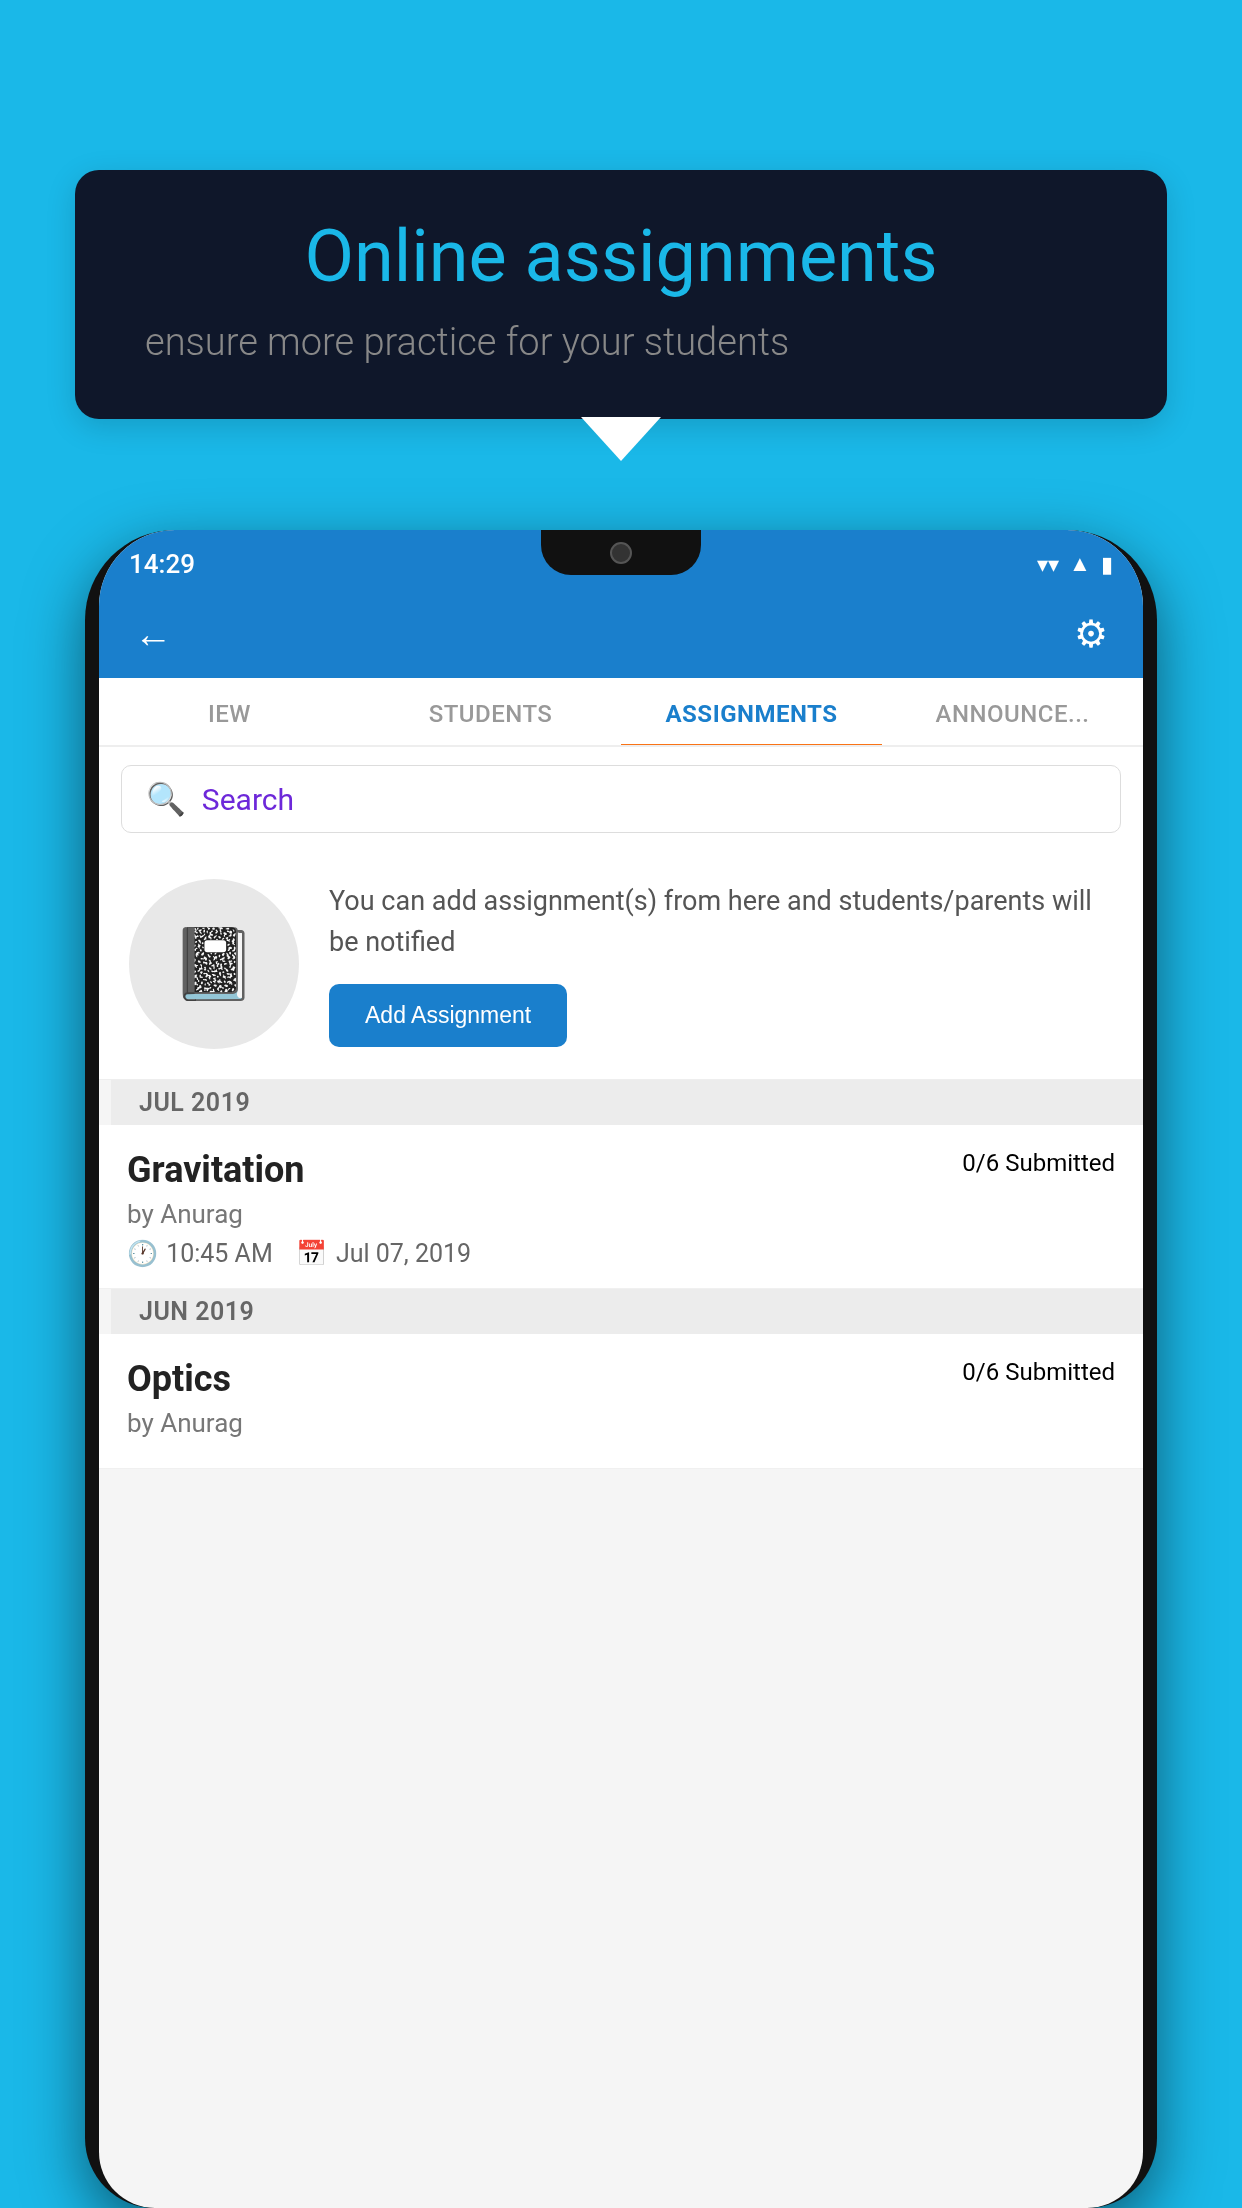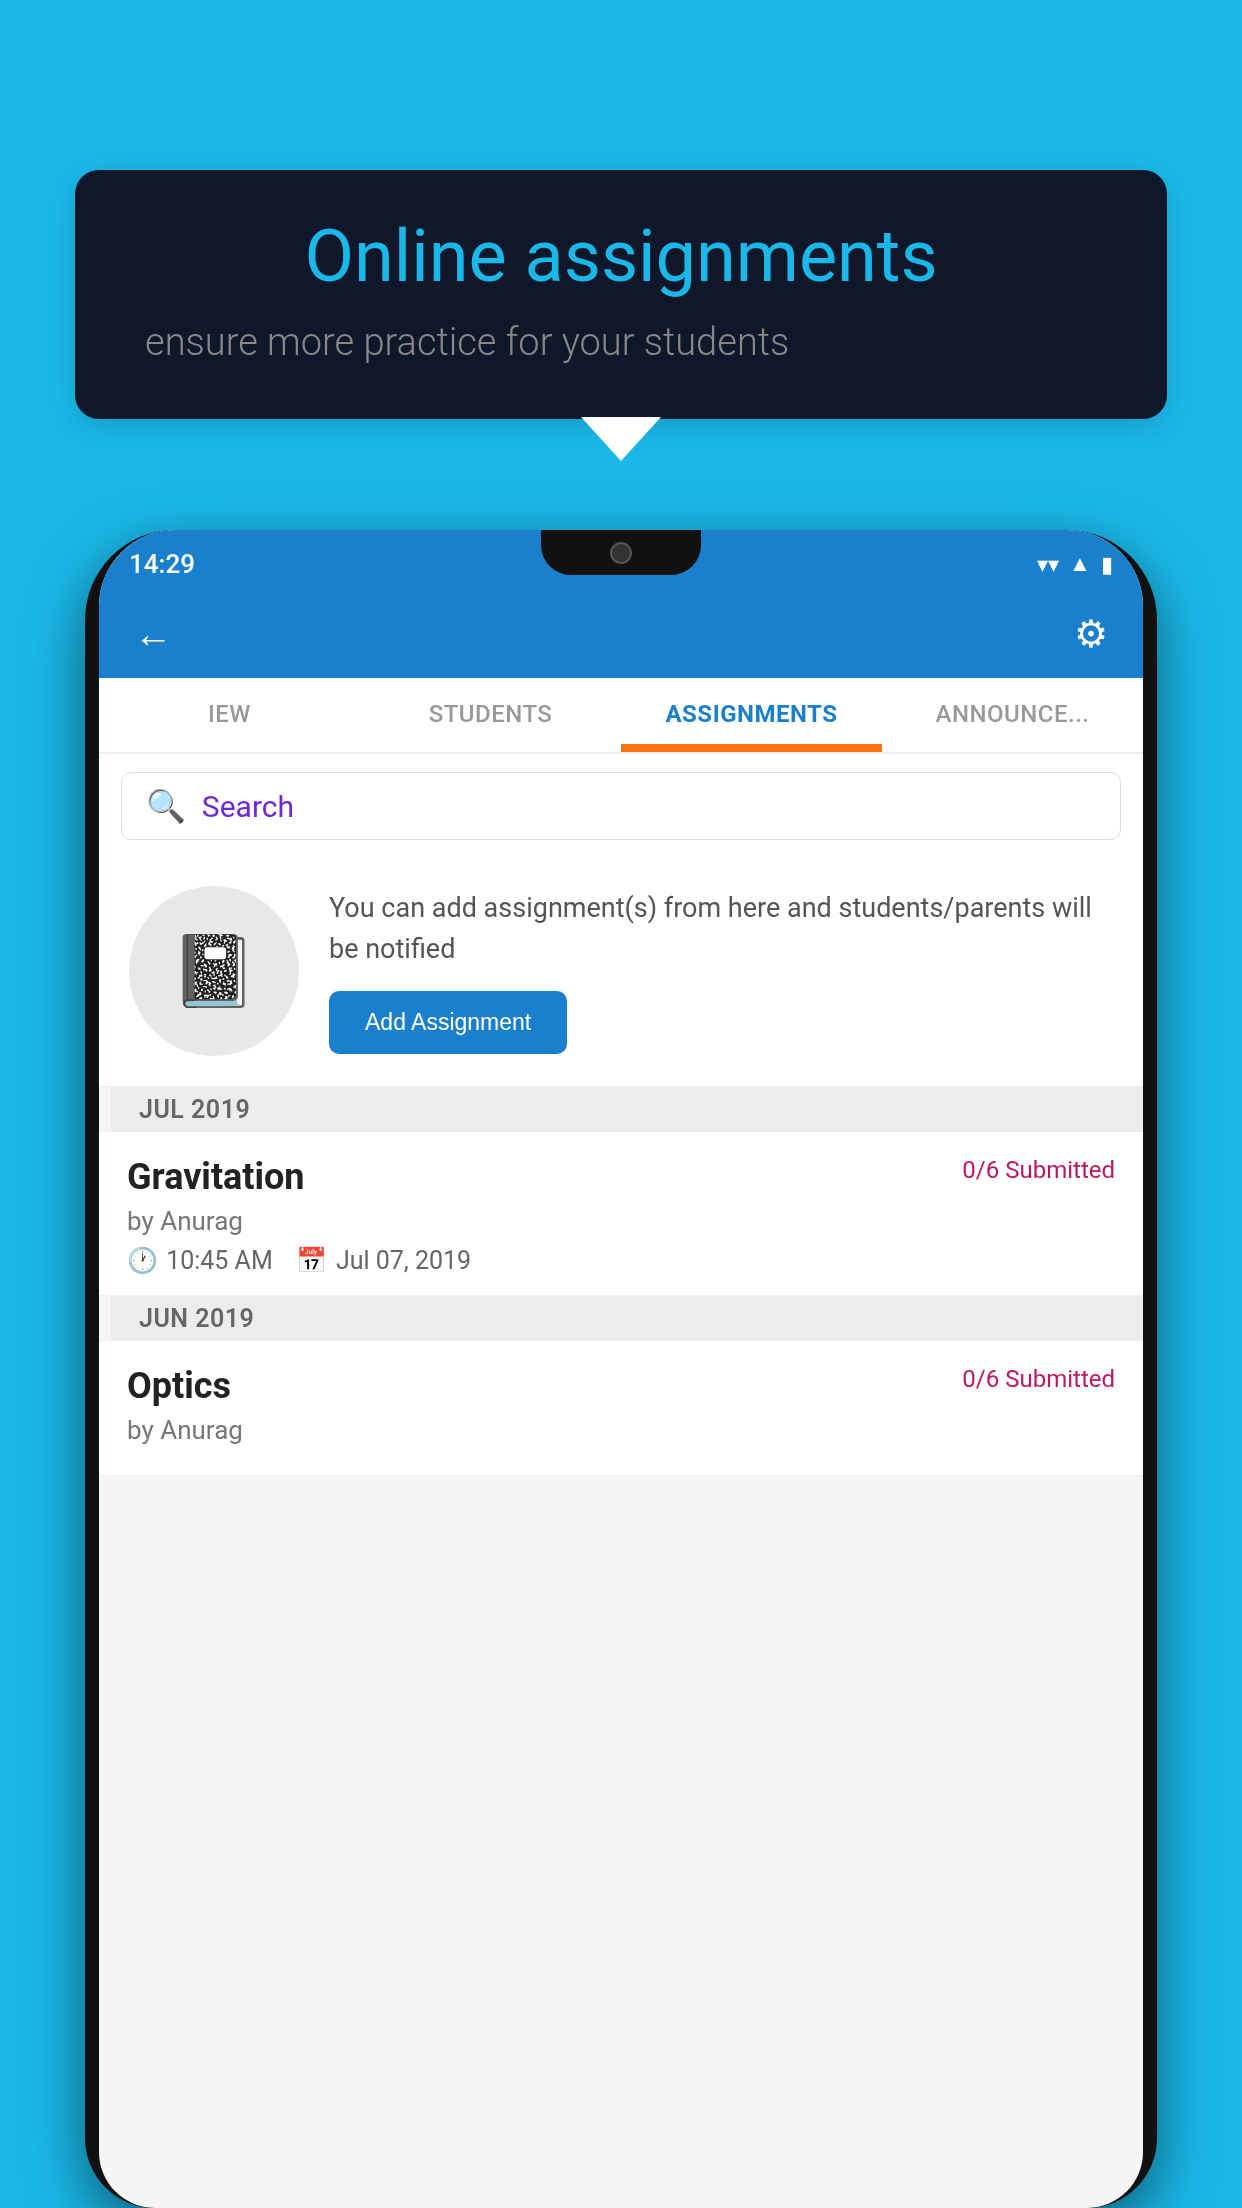--- a/index.html
+++ b/index.html
@@ -169,21 +169,21 @@
       padding: 22px 5px 16px;
       font-size: 24px;
       color: #999;
       font-weight: 500;
       letter-spacing: 0.5px;
       cursor: pointer;
       white-space: nowrap;
     }
     .tab-item.active {
       color: #1a7fcc;
-      border-bottom: 8px solid #f97316;
+      border-bottom: 1px solid #f97316;
       font-weight: 700;
     }
 
     
     .search-container {
       background: white;
       padding: 18px 22px;
     }
     .search-bar {
       display: flex;
@@ -271,21 +271,21 @@
       margin-bottom: 8px;
     }
     .assignment-name {
       font-size: 36px;
       font-weight: 700;
       color: #222;
       text-align: center;
     }
     .assignment-submitted {
       font-size: 24px;
-      color: #be185d;
+      color: #000000;
     }
     .assignment-by {
       font-size: 26px;
       color: #777;
       margin-bottom: 10px;
     }
     .assignment-meta {
       display: flex;
       align-items: center;
       gap: 24px;

